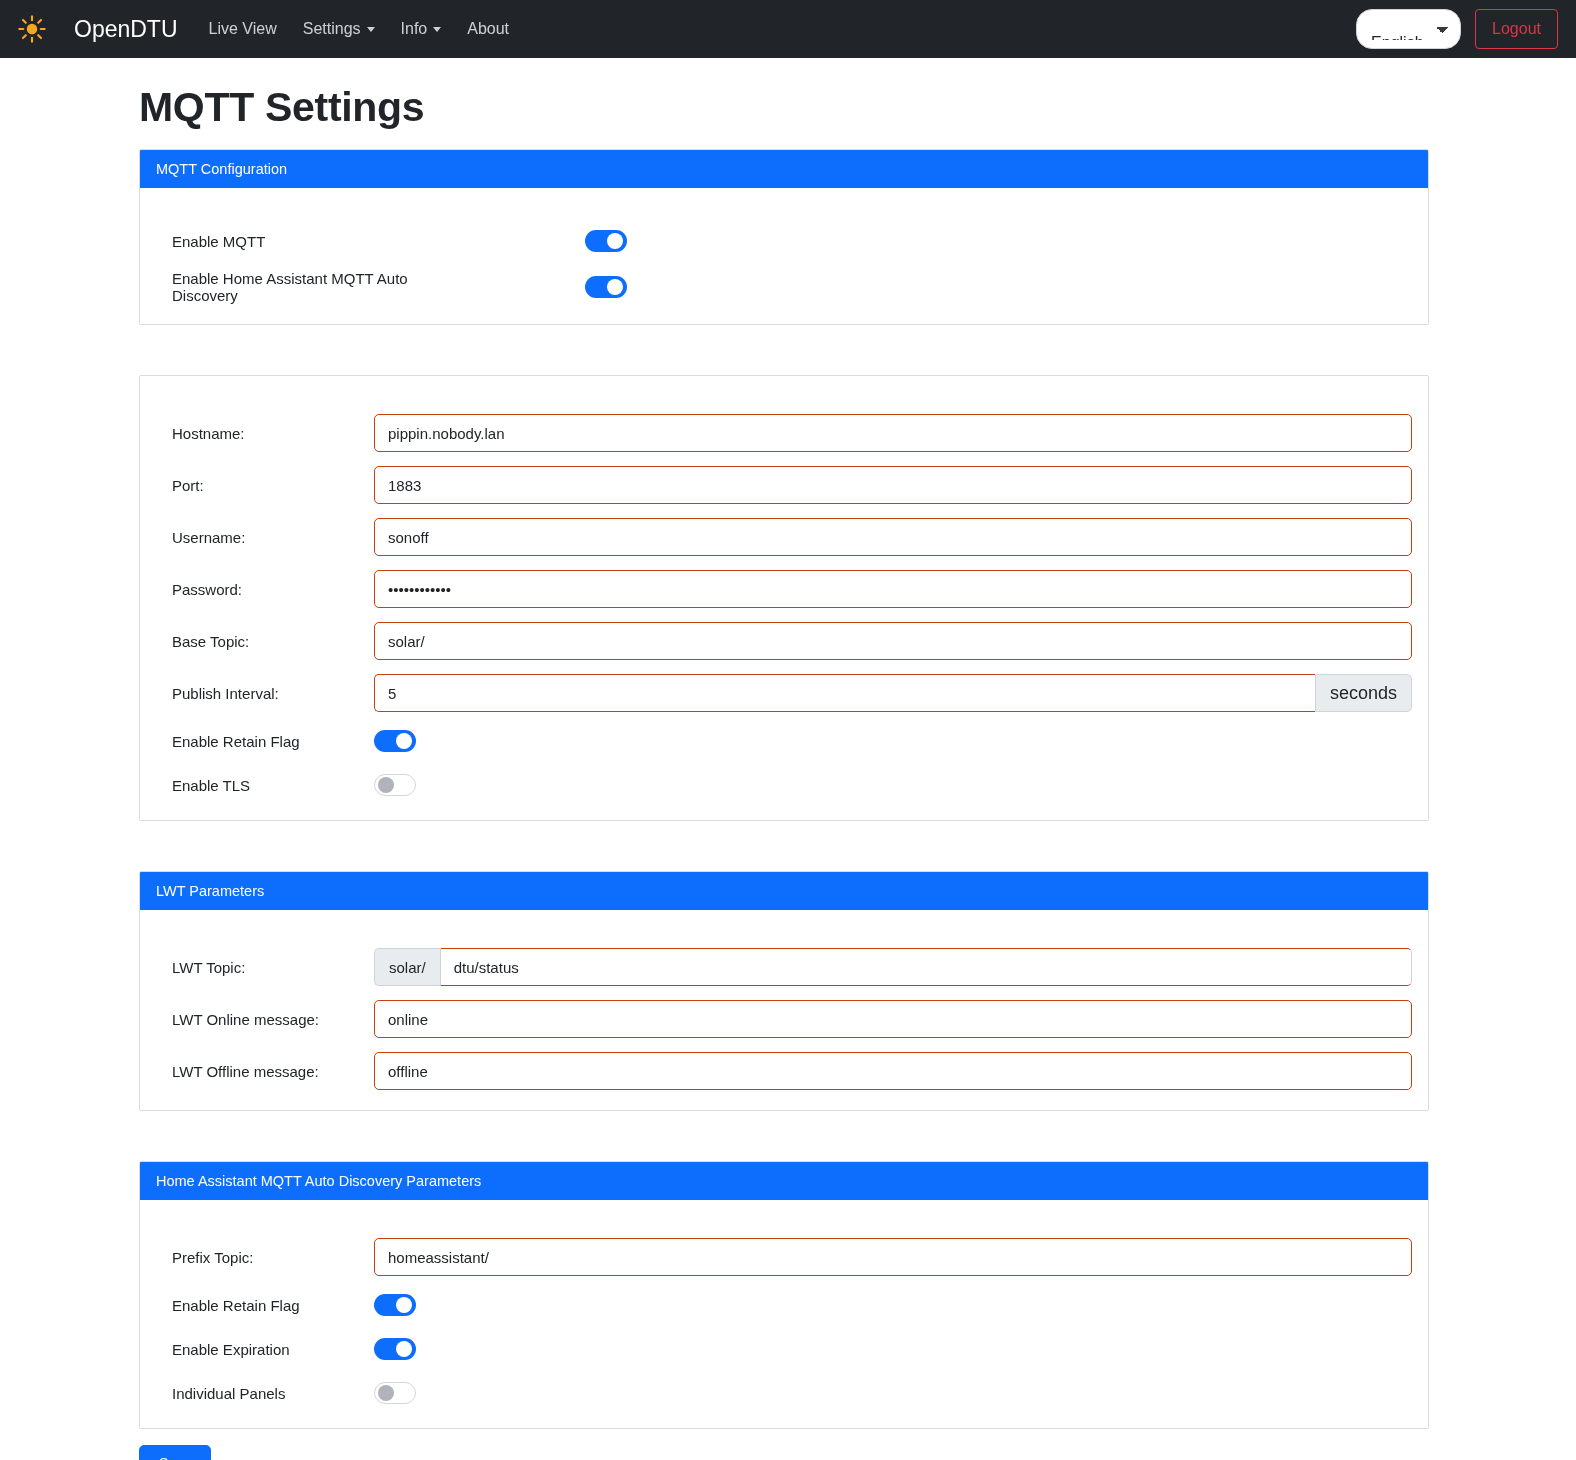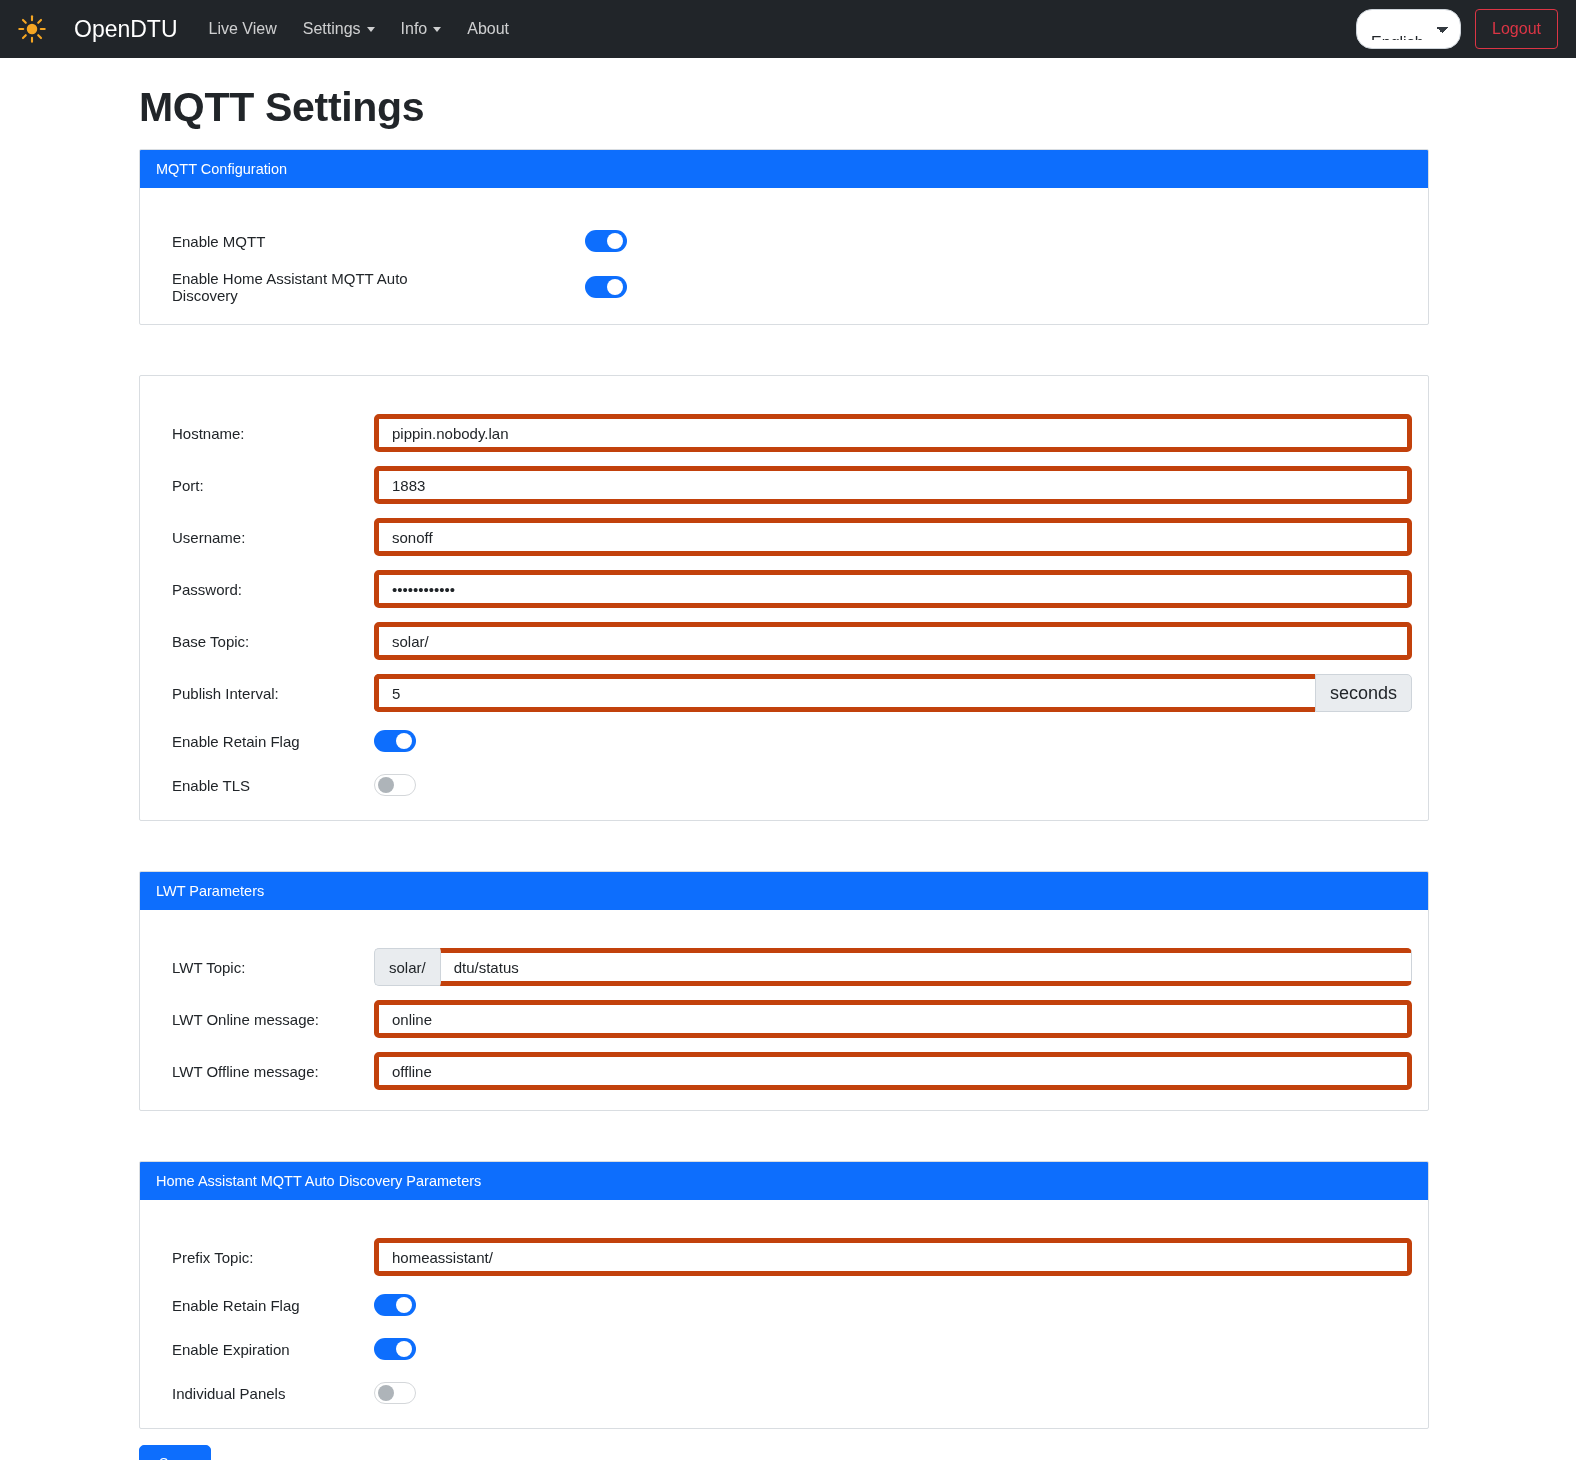--- a/index.html
+++ b/index.html
@@ -113,21 +113,21 @@
     width: 218px;
     flex: 0 0 218px;
     font-size: 15px;
     color: #212529;
     padding-left: 16px;
   }
   .ctrl { flex: 1; display: flex; align-items: center; }
   .inp {
     width: 100%;
     height: 38px;
-    border: 5px solid #c2410c;
+    border: 1px solid #c2410c;
     border-radius: 5px;
     padding: 6px 13px;
     font-size: 15px;
     color: #212529;
     font-family: "Liberation Sans", sans-serif;
     background: #ffffff;
     outline: none;
   }
   .inp::placeholder { color: #9aa0a6; }
   .input-group { display: flex; width: 100%; }

